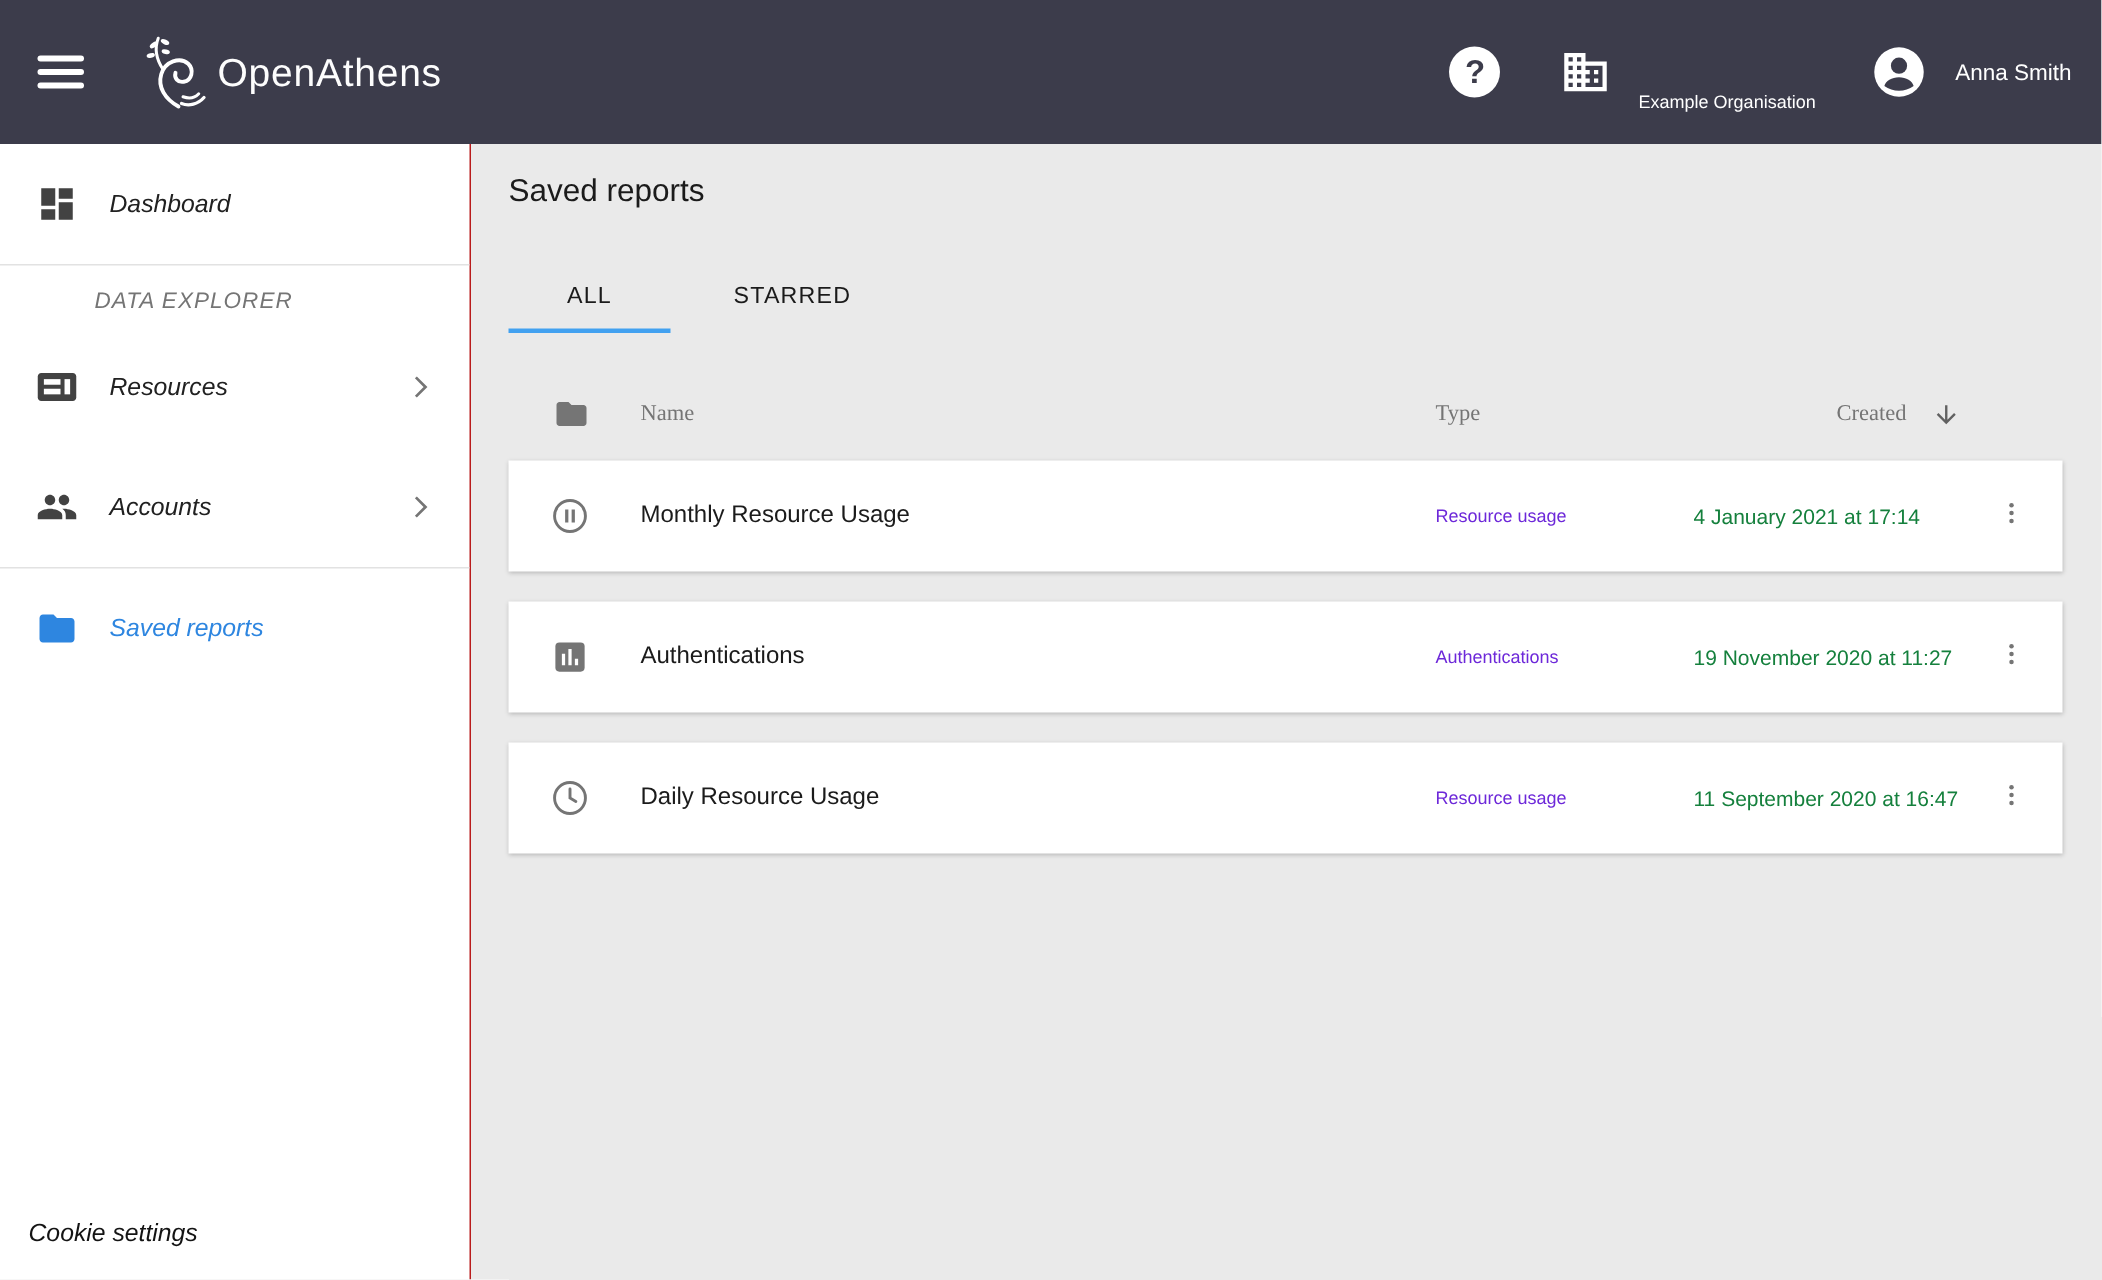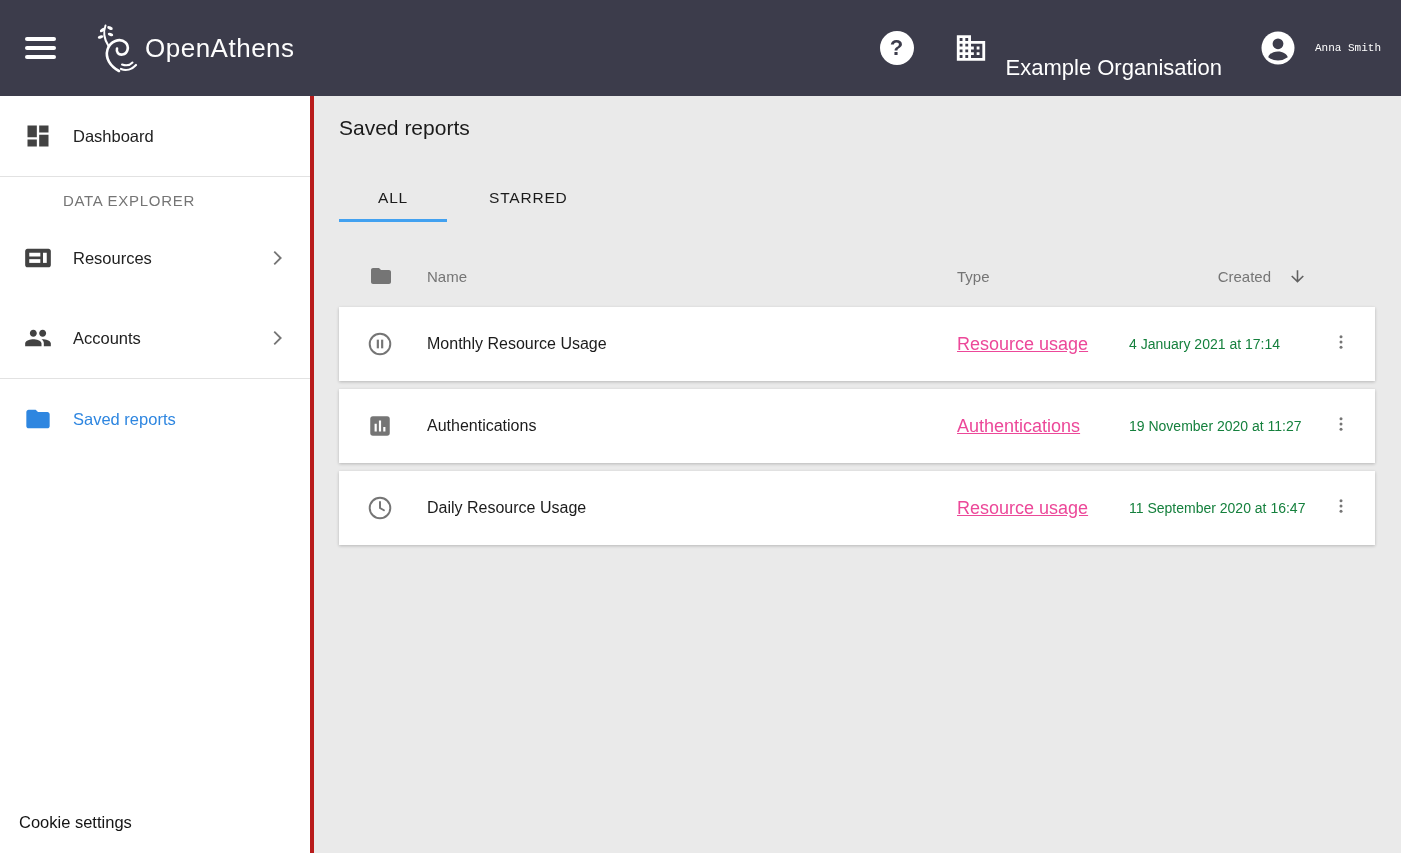--- a/index.html
+++ b/index.html
@@ -14,60 +14,60 @@
   .hamburger div { height:4px; background:#fff; border-radius:2px; margin:5px 0; }
   .logo { display:flex; align-items:center; }
   .logo svg { height:52px; width:44px; margin-right:6px; }
   .logo-text { font-size:26px; font-weight:400; letter-spacing:0.5px; color:#fdfdfd; }
   .topbar-right { margin-left:auto; display:flex; align-items:center; }
   .help-circle { width:34px; height:34px; border-radius:50%; background:#fff; color:#3C3C4B;
                  display:flex; align-items:center; justify-content:center;
                  font-size:22px; font-weight:bold; cursor:pointer; margin-right:40px; }
   .org-group, .user-group { display:flex; align-items:center; cursor:pointer; }
   .org-group svg { margin-right:18px; }
-  .org-name { font-size:22px; margin-right:38px;margin-top:39px; }
+  .org-name { font-size:12px; margin-right:38px;margin-top:39px; }
   .user-group svg { margin-right:19px; }
-  .user-name { font-size:11px;font-family:Liberation Mono, monospace; }
+  .user-name { font-size:15px; }
 
   
   .content { display:flex; flex:1; min-height:0; }
 
   
-  .sidebar { width:314px; background:#fff; border-right:4px solid #b91c1c;
-             position:relative; flex-shrink:0; }
+  .sidebar { width:314px; background:#fff; border-right:1px solid #b91c1c;
+             position:relative; flex-shrink:0;font-style:italic; }
   .nav-item { height:80px; display:flex; align-items:center; padding:0 22px 0 24px; cursor:pointer; }
   .nav-icon { width:28px; height:28px; margin-right:21px; flex-shrink:0; }
   .nav-label { font-size:16.5px; color:#212121; }
   .nav-chevron { margin-left:auto; }
   .divider { height:1px; background:#E2E2E2; }
   .section-label { padding:15px 24px 9px; font-size:15px; color:#757575; letter-spacing:0.7px;margin-left:39px; }
   .nav-item.active .nav-label { color:#2E86E0; }
   .cookie-settings { position:absolute; left:19px; bottom:21px; font-size:16.5px; color:#141414; cursor:pointer; }
 
   
   .main { flex:1; background:#EAEAEA; padding:20px 26px 0 25px; overflow:hidden; }
   .page-title { font-size:21px; font-weight:400; color:#1b1b1b; margin-bottom:37px; }
   .tabs { display:flex; margin-bottom:23px;gap:30px; }
   .tab { height:45px; display:flex; align-items:center; justify-content:center;
          font-size:15.5px; letter-spacing:0.8px; color:#1b1b1b; cursor:pointer;
          border-bottom:3px solid transparent; padding:0 12px; }
   .tab.tab-all { width:108px; padding:0; }
   .tab.active { border-bottom-color:#42A1F0; }
 
   .grid-cols { display:grid; grid-template-columns:88px 1fr 172px 178px 68px; align-items:center; }
-  .list-header { height:62px; color:#757575; font-size:15px; }
+  .list-header { height:62px; color:#757575; font-size:15px;font-family:Liberation Serif, serif; }
   .cell-icon { padding-left:30px; display:flex; align-items:center; }
   .created-cell { display:flex; align-items:center;justify-content:flex-end; }
   .created-cell svg { margin-left:17px; cursor:pointer; }
 
-  .report-row { height:74px; background:#fff; margin-bottom:8px;
+  .report-row { height:74px; background:#fff; margin-bottom:20px;
                 box-shadow:0 1px 3px rgba(0,0,0,0.22); cursor:pointer; }
   .row-icon-cell { padding-left:28px; display:flex; align-items:center; }
   .row-name { font-size:16px; color:#1b1b1b; }
-  .row-type { font-size:18px; color:#ec4899;text-decoration:underline; }
+  .row-type { font-size:12px; color:#6d28d9; }
   .row-created { font-size:14px; color:#15803d; }
   .kebab { justify-self:center; cursor:pointer; padding:6px; }
 </style>
 </head>
 <body>
 
 <div class="app">
 
   <div class="topbar">
     <div class="hamburger">

